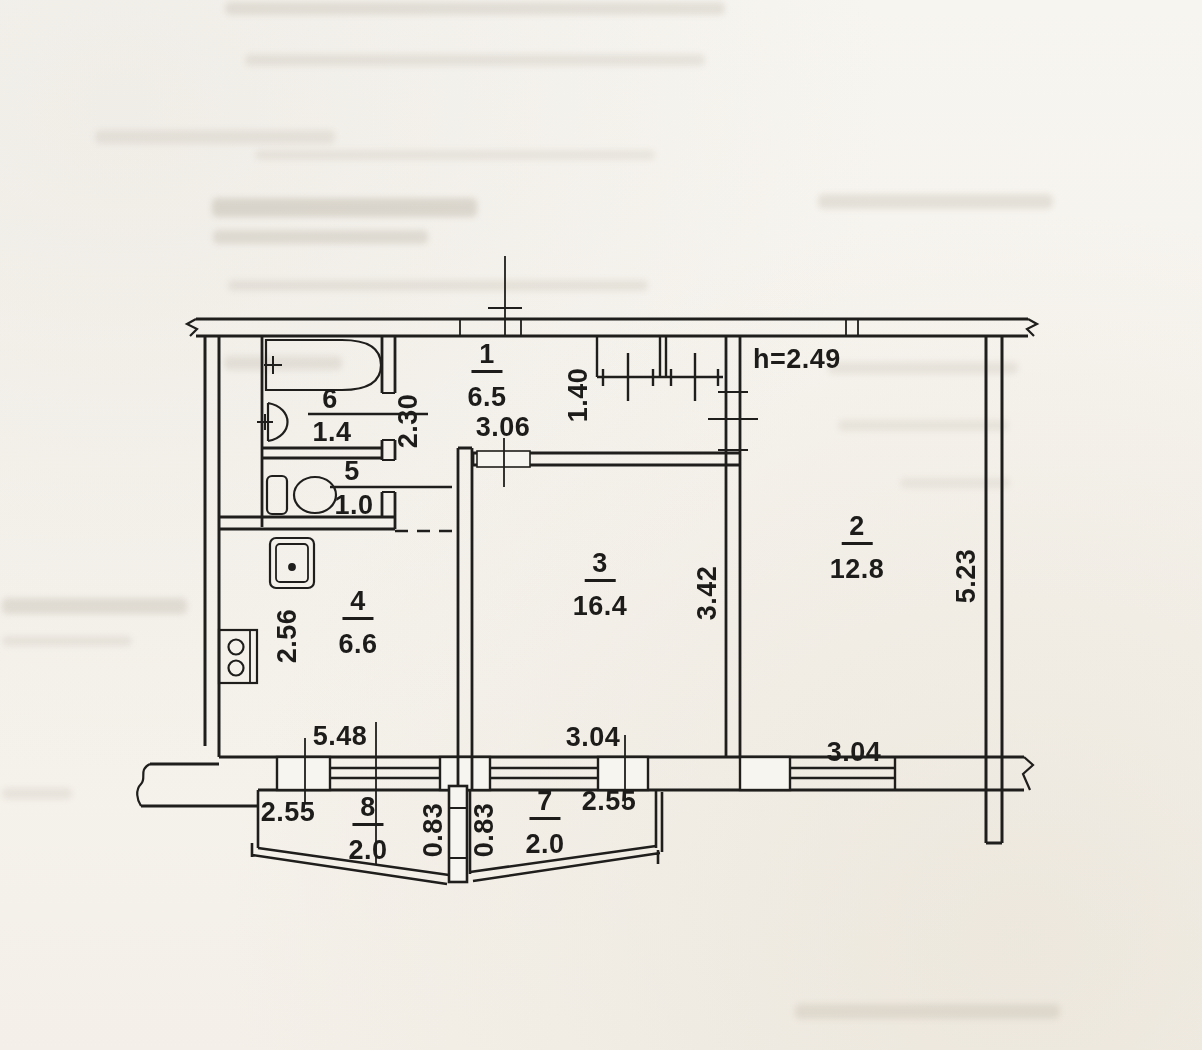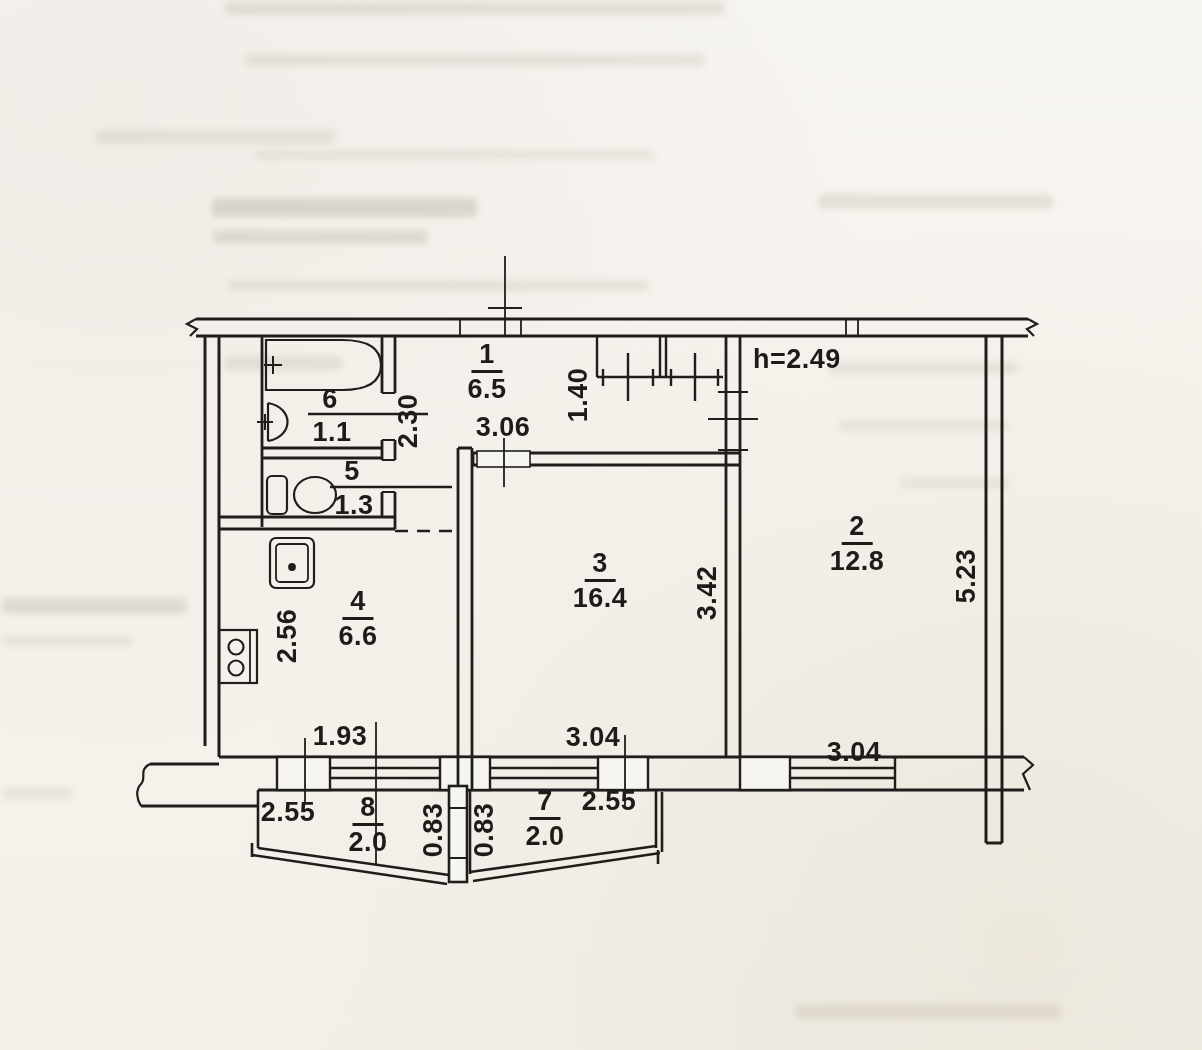--- a/index.html
+++ b/index.html
@@ -22,21 +22,21 @@
     font-size:27px;font-weight:700;letter-spacing:.5px;white-space:nowrap;
   }
   .dim{transform:translate(-50%,-50%);}
   .dim-v{transform:translate(-50%,-50%) rotate(-90deg);}
   .room-label{
     position:absolute;display:flex;flex-direction:column;align-items:center;
     transform:translateX(-50%);color:#1d1c1a;
     font-size:27px;font-weight:700;letter-spacing:.5px;line-height:1.05;
   }
   .room-label .num{border-bottom:3px solid #1d1c1a;padding:0 8px 2px;}
-  .room-label .area{padding-top:2px;}
+  .room-label .area{padding-top:10px;}
   .free{position:absolute;transform:translate(-50%,-50%);color:#1d1c1a;
     font-size:27px;font-weight:700;letter-spacing:.5px;}
   .bleed{
     position:absolute;background:#857a66;border-radius:5px;
     filter:blur(3px);
   }
 </style>
 </head>
 <body>
 
@@ -177,32 +177,32 @@
   <div class="room-label" style="left:545px;top:787px">
     <span class="num">7</span>
     <span class="area">2.0</span>
   </div>
   <div class="room-label" style="left:368px;top:793px">
     <span class="num">8</span>
     <span class="area">2.0</span>
   </div>
 
   <div class="free" style="left:330px;top:399px">6</div>
-  <div class="free" style="left:332px;top:432px">1.1</div>
+  <div class="free" style="left:332px;top:432px">1.4</div>
   <div class="free" style="left:352px;top:471px">5</div>
-  <div class="free" style="left:354px;top:505px">1.3</div>
+  <div class="free" style="left:354px;top:505px">1.0</div>
 
   <div class="lbl" style="left:753px;top:344px">h=2.49</div>
   <div class="dim" style="left:503px;top:427px">3.06</div>
   <div class="dim dim-v" style="left:578px;top:395px">1.40</div>
   <div class="dim dim-v" style="left:408px;top:421px">2.30</div>
   <div class="dim dim-v" style="left:966px;top:576px">5.23</div>
   <div class="dim dim-v" style="left:707px;top:593px">3.42</div>
   <div class="dim dim-v" style="left:287px;top:636px">2.56</div>
-  <div class="dim" style="left:340px;top:736px">1.93</div>
+  <div class="dim" style="left:340px;top:736px">5.48</div>
   <div class="dim" style="left:593px;top:737px">3.04</div>
   <div class="dim" style="left:854px;top:752px">3.04</div>
   <div class="dim" style="left:288px;top:812px">2.55</div>
   <div class="dim" style="left:609px;top:801px">2.55</div>
   <div class="dim dim-v" style="left:433px;top:830px">0.83</div>
   <div class="dim dim-v" style="left:484px;top:830px">0.83</div>
 
 </div>
 
 </body></html>

